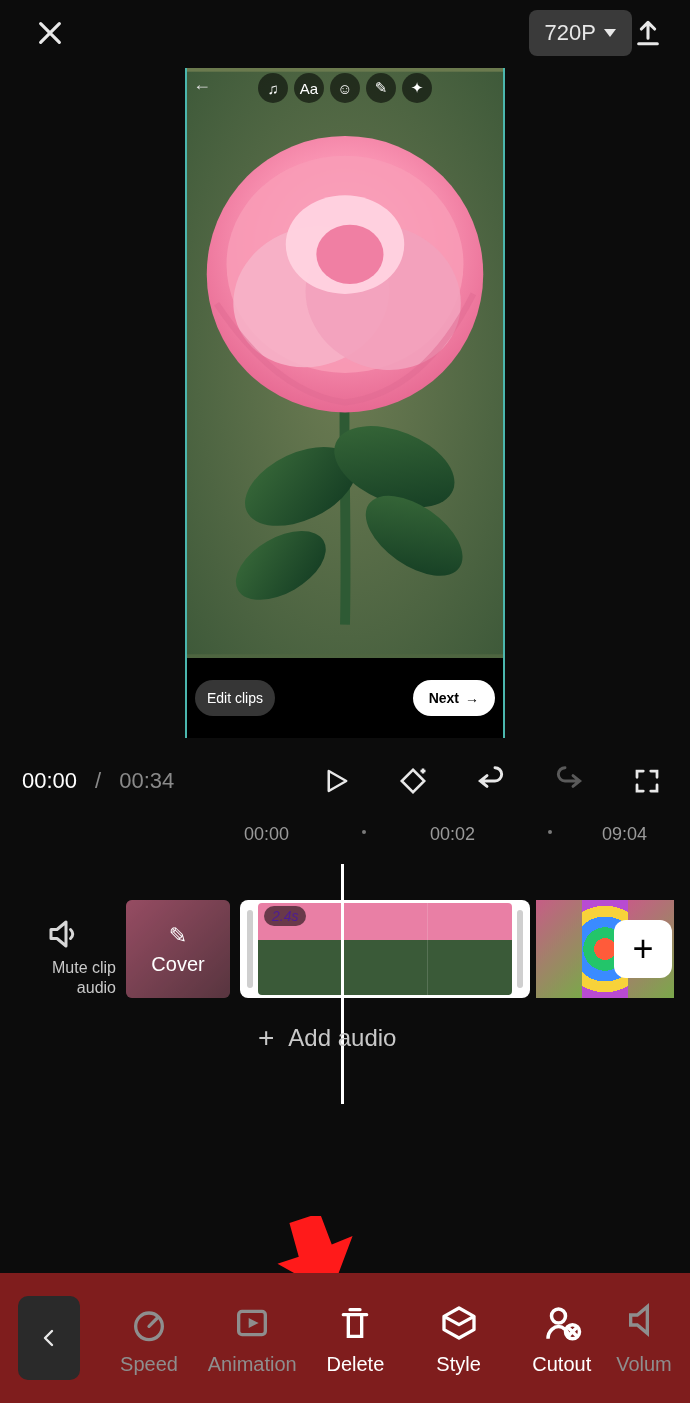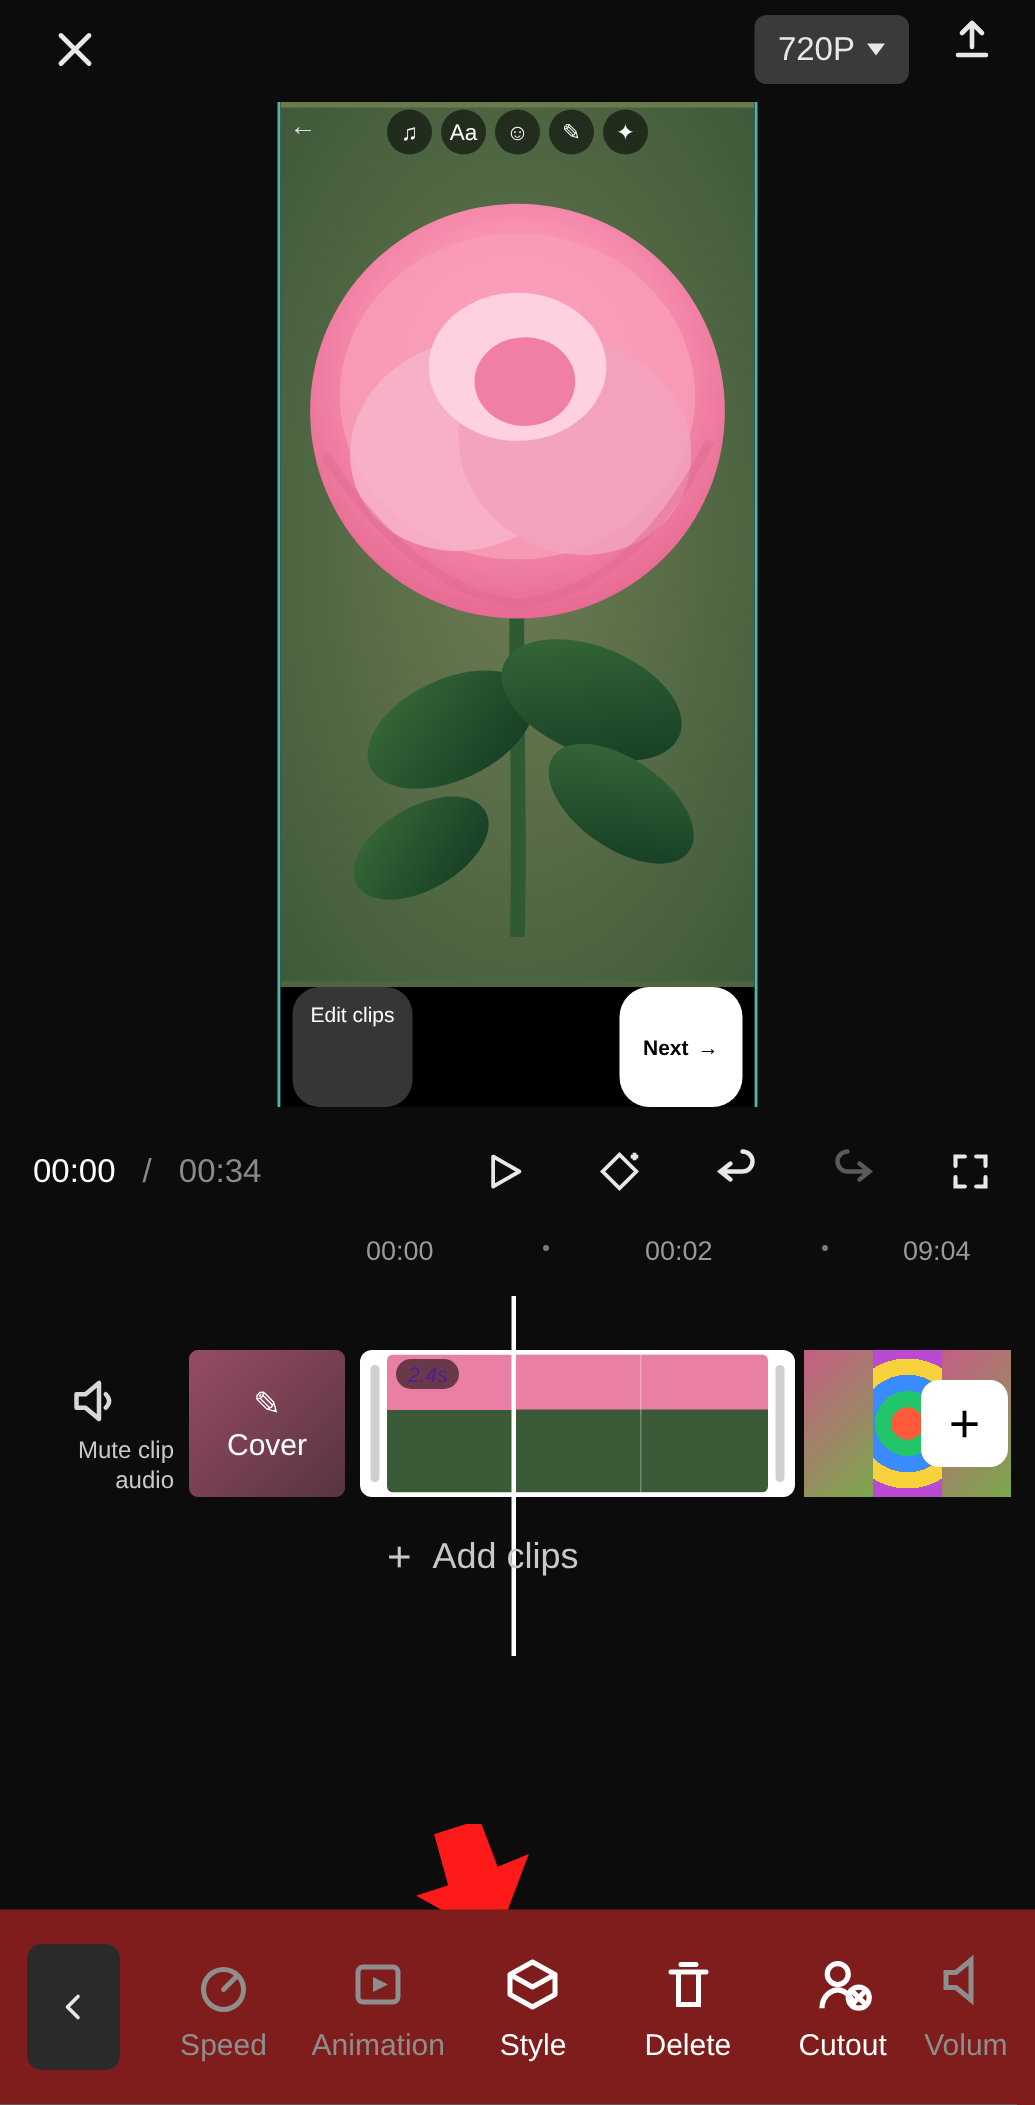--- a/index.html
+++ b/index.html
@@ -23,21 +23,21 @@
     display: flex;
     align-items: center;
     justify-content: space-between;
     padding: 0 26px 0 30px;
   }
   .close-x {
     width: 40px; height: 40px;
     display: flex; align-items: center; justify-content: center;
     color: #e9e9e9;
   }
-  .top-right { display: flex; align-items: flex-start; gap: 26px; }
+  .top-right { display: flex; align-items: center; }
   .res-pill {
     background: #3a3a3a;
     color: #e8e8e8;
     border-radius: 8px;
     padding: 10px 16px;
     font-size: 22px;
     font-weight: 500;
     display: flex; align-items: center; gap: 8px;
   }
   .caret-down { width: 0; height: 0; border-left: 6px solid transparent; border-right: 6px solid transparent; border-top: 8px solid #e8e8e8; }
@@ -77,21 +77,21 @@
     position: absolute; left: 0; right: 0; top: 0; bottom: 80px;
     background: linear-gradient(180deg,#6b7a4e 0%, #4e6540 100%);
     display:flex; align-items:center; justify-content:center;
     overflow:hidden;
   }
   
   .rose-svg { width: 320px; height: 590px; }
   .bottom-strip {
     position: absolute; left:0; right:0; bottom:0; height:80px;
     background:#000;
-    display:flex; justify-content:space-between;
+    display:flex; align-items:center; justify-content:space-between;
     padding: 0 8px;
     margin-top: 31px;
   }
   .edit-clips-chip {
     background: rgba(60,60,60,0.9);
     color:#fff; font-size:14px; font-weight:500;
     padding:10px 12px; border-radius:18px;
   }
   .next-chip {
     background:#fff; color:#000; font-size:14px; font-weight:600;
@@ -407,21 +407,21 @@
     </div>
 
     <div class="add-clip">
       <span>+</span>
     </div>
 
     <div class="playhead"></div>
 
     <div class="add-audio">
       <span class="plus">+</span>
-      <span>Add clips</span>
+      <span>Add audio</span>
     </div>
   </div>
 
   <svg class="red-arrow" viewBox="0 0 100 100">
     <polygon points="30,0 70,0 72,42 100,40 52,100 0,44 28,44" fill="#ff1a1a" transform="rotate(-18 50 50)"></polygon>
   </svg>
 
   <div class="bottom-bar">
     <div class="back-chip">
       <svg width="24" height="24" viewBox="0 0 24 24">
@@ -446,33 +446,33 @@
               <rect x="4" y="5" width="16" height="14" rx="2" fill="none" stroke="currentColor" stroke-width="2"></rect>
               <path d="M10 9 L16 12 L10 15 Z" fill="currentColor"></path>
             </svg>
           </div>
         <span>Animation</span>
       </div>
 
       <div class="bb-item active">
         <div class="ic">
             <svg width="40" height="40" viewBox="0 0 24 24">
+              <path d="M5 7 H19 M8 7 V20 H16 V7 M9 4 H15" fill="none" stroke="currentColor" stroke-width="2" stroke-linecap="round"></path>
+            </svg>
+          </div>
+        <span>Delete</span>
+      </div>
+
+      <div class="bb-item active">
+        <div class="ic">
+            <svg width="40" height="40" viewBox="0 0 24 24">
               <path d="M12 3 L21 8 L12 13 L3 8 Z M3 8 V16 L12 21 L21 16 V8" fill="none" stroke="currentColor" stroke-width="2" stroke-linejoin="round"></path>
             </svg>
           </div>
         <span>Style</span>
-      </div>
-
-      <div class="bb-item active">
-        <div class="ic">
-            <svg width="40" height="40" viewBox="0 0 24 24">
-              <path d="M5 7 H19 M8 7 V20 H16 V7 M9 4 H15" fill="none" stroke="currentColor" stroke-width="2" stroke-linecap="round"></path>
-            </svg>
-          </div>
-        <span>Delete</span>
       </div>
 
       <div class="bb-item active">
         <div class="ic">
             <svg width="42" height="42" viewBox="0 0 24 24">
               <circle cx="10" cy="8" r="4" fill="none" stroke="currentColor" stroke-width="2"></circle>
               <path d="M4 21 C4 16 8 14 10 14 C12 14 16 16 16 21" fill="none" stroke="currentColor" stroke-width="2"></path>
               <circle cx="18" cy="17" r="4" fill="none" stroke="currentColor" stroke-width="2"></circle>
               <path d="M15 14 L21 20 M21 14 L15 20" stroke="currentColor" stroke-width="2"></path>
             </svg>

